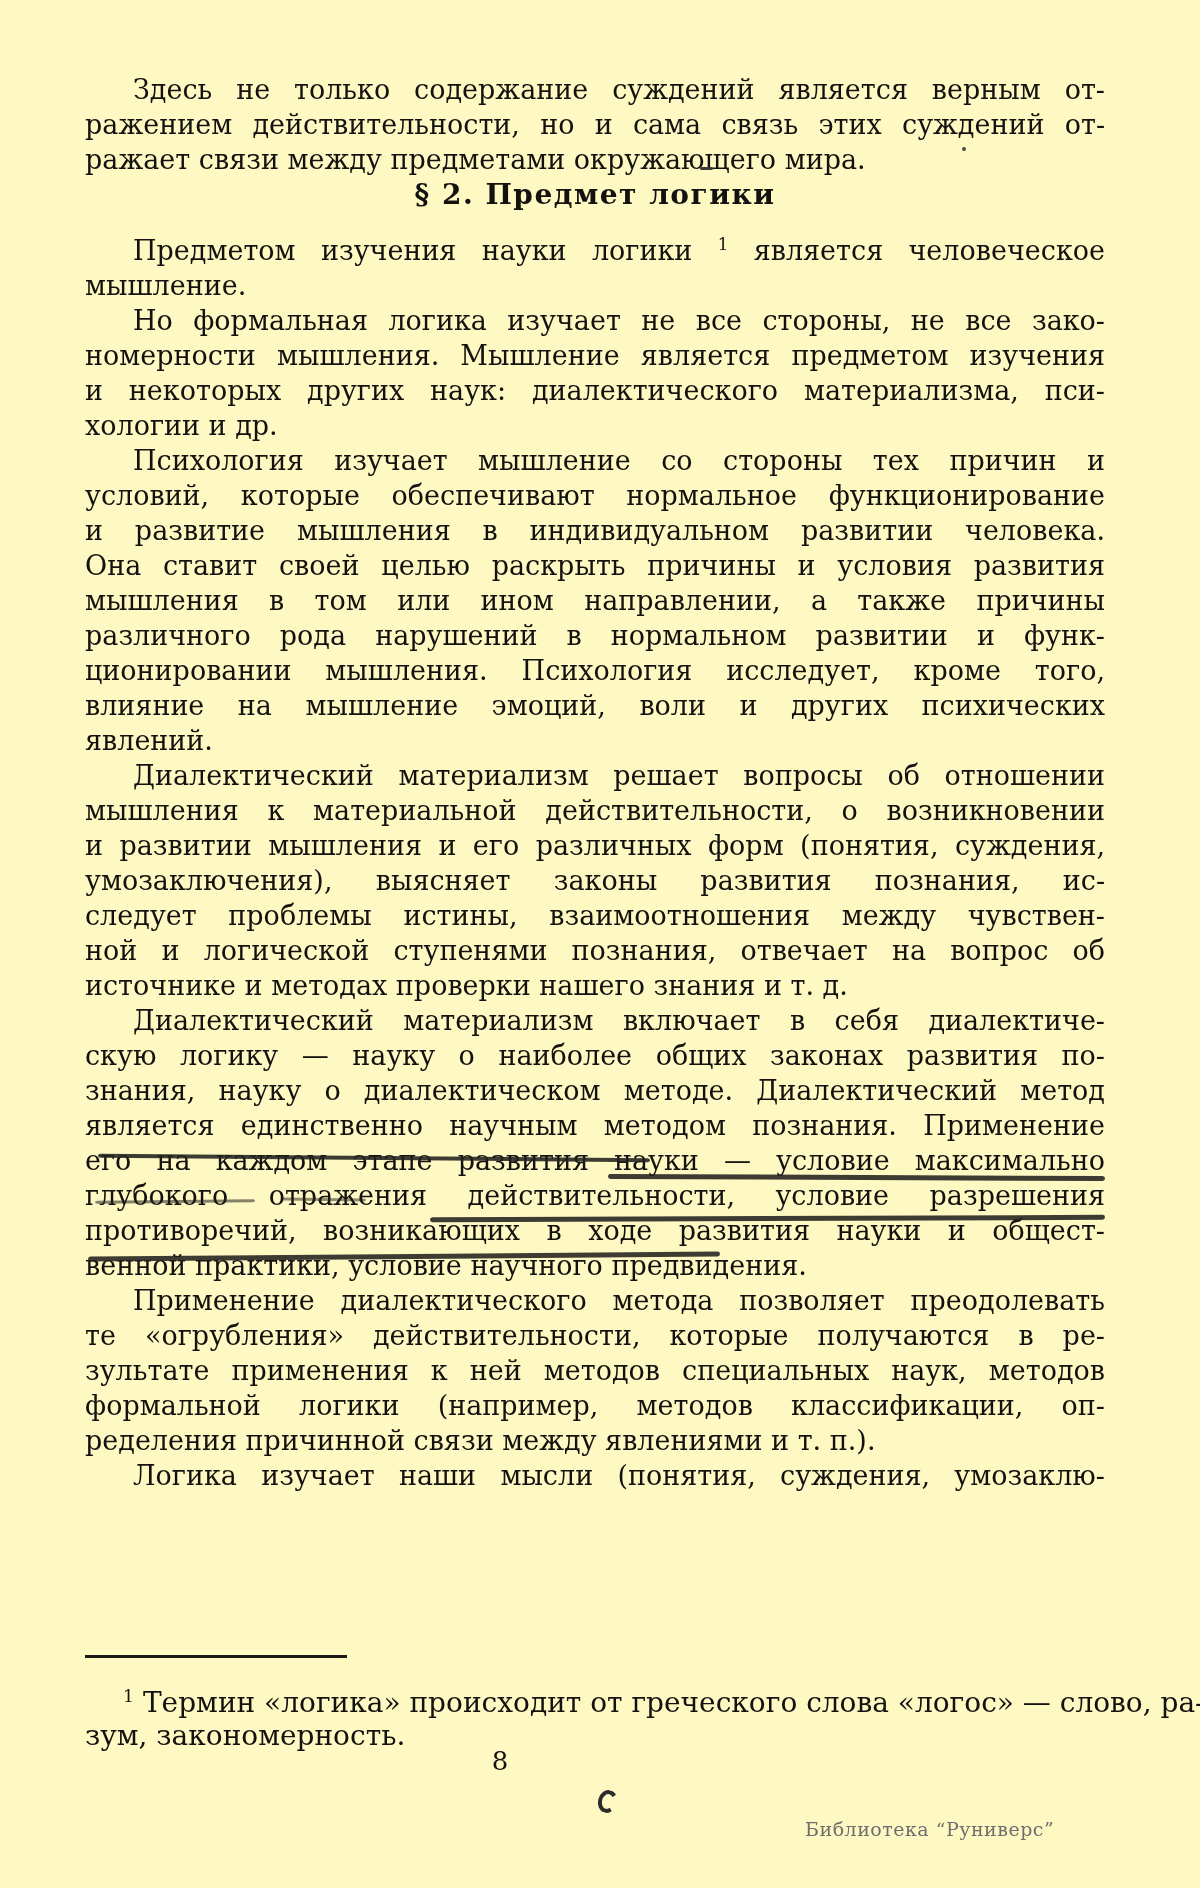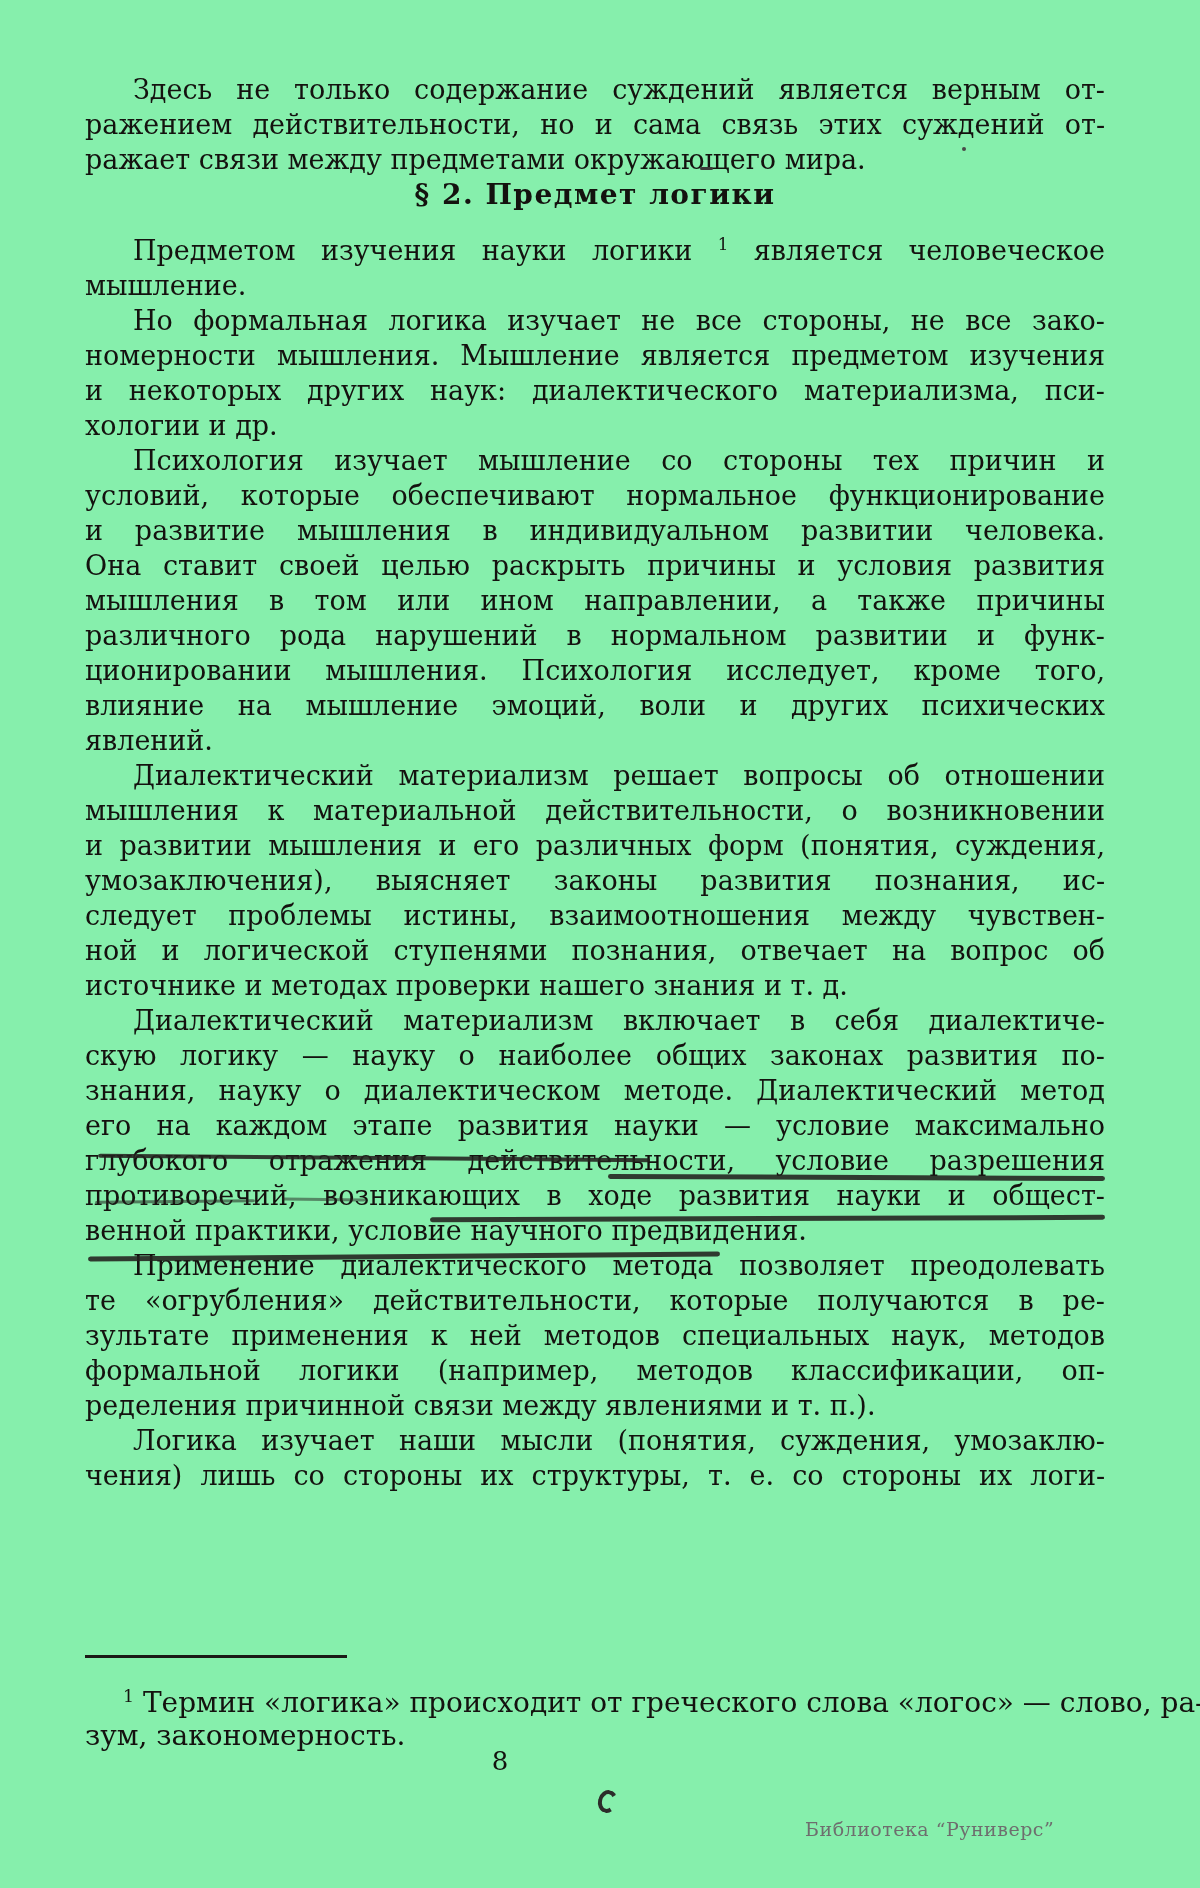--- a/index.html
+++ b/index.html
@@ -1,19 +1,19 @@
 <!DOCTYPE html>
 <html lang="ru"><head>
 <meta charset="utf-8">
 <style>
   html,body{margin:0;padding:0;background:#fbfaf6;}
   .page{
     position:relative;
     width:1200px;height:1888px;
-    background:#86efac;
+    background:#fef9c3;
     color:#14120f;
     font-family:"DejaVu Serif","Liberation Serif",serif;
     overflow:hidden;
   }
   .text-column{
     position:absolute;
     left:85px;top:72px;width:1020px;
     font-size:27px;
   }
   .para{margin:0;}
@@ -112,35 +112,35 @@
         <div class="line"><span>и развитии мышления и его различных форм (понятия, суждения,</span></div>
         <div class="line"><span>умозаключения), выясняет законы развития познания, ис-</span></div>
         <div class="line"><span>следует проблемы истины, взаимоотношения между чувствен-</span></div>
         <div class="line"><span>ной и логической ступенями познания, отвечает на вопрос об</span></div>
         <div class="line last"><span>источнике и методах проверки нашего знания и т. д.</span></div>
       </div>
       <div class="para">
         <div class="line indent"><span>Диалектический материализм включает в себя диалектиче-</span></div>
         <div class="line"><span>скую логику — науку о наиболее общих законах развития по-</span></div>
         <div class="line"><span>знания, науку о диалектическом методе. Диалектический метод</span></div>
+        <div class="line"><span>является единственно научным методом познания. Применение</span></div>
         <div class="line"><span>его на каждом этапе развития науки — условие максимально</span></div>
         <div class="line"><span>глубокого отражения действительности, условие разрешения</span></div>
         <div class="line"><span>противоречий, возникающих в ходе развития науки и общест-</span></div>
         <div class="line last"><span>венной практики, условие научного предвидения.</span></div>
       </div>
       <div class="para">
         <div class="line indent"><span>Применение диалектического метода позволяет преодолевать</span></div>
         <div class="line"><span>те «огрубления» действительности, которые получаются в ре-</span></div>
         <div class="line"><span>зультате применения к ней методов специальных наук, методов</span></div>
         <div class="line"><span>формальной логики (например, методов классификации, оп-</span></div>
         <div class="line last"><span>ределения причинной связи между явлениями и т. п.).</span></div>
       </div>
       <div class="para">
         <div class="line indent"><span>Логика изучает наши мысли (понятия, суждения, умозаклю-</span></div>
-        <div class="line"><span>чения) лишь со стороны их структуры, т. е. со стороны их </span><span class="it">логи-</span></div>
       </div>
     </div>
 
   <div class="footnote-rule"></div>
   <div class="footnote" id="footnote">
       <div class="line indent"><sup>1</sup><span> Термин «логика» происходит от греческого слова «логос» — слово, ра-</span></div>
       <div class="line last"><span>зум, закономерность.</span></div>
     </div>
 
   <div class="page-number">8</div>

